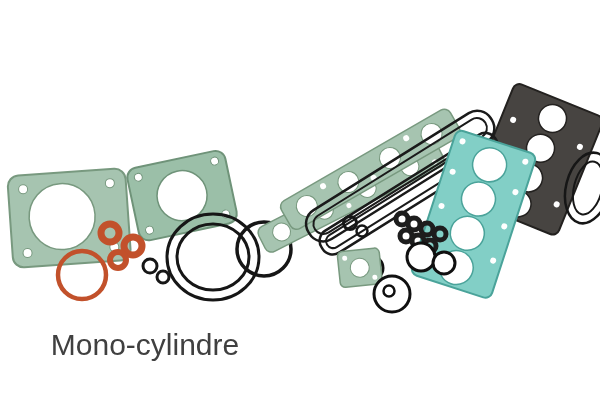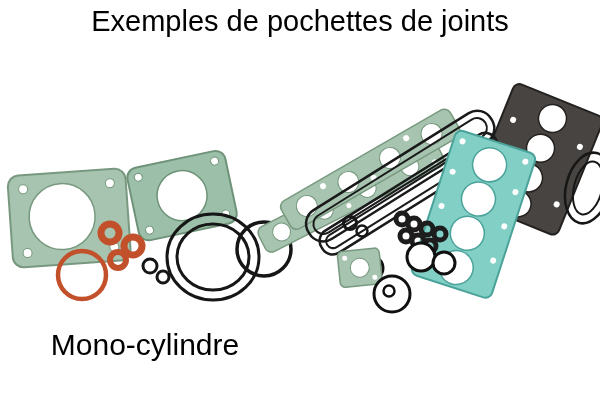--- a/index.html
+++ b/index.html
@@ -29,21 +29,21 @@
   .title .line { display: block; }
   .photo-svg {
     position: absolute;
     top: 0;
     left: 0;
     width: 600px;
     height: 408px;
   }
   .caption {
     position: absolute;
-    color: #000000;
+    color: #404040;
     font-size: 30px;
     text-align: center;
     white-space: nowrap;
   }
   .caption-left  { top: 328px; left: 20px;  width: 250px; }
   .caption-right { top: 332px; left: 300px; width: 275px; }
 </style>
 </head>
 <body>
 
@@ -190,18 +190,17 @@
 
       <g>
         <circle cx="392" cy="294" r="18" fill="#ffffff" stroke="#101010" stroke-width="3"></circle>
         <circle cx="389" cy="291" r="5.5" fill="none" stroke="#101010" stroke-width="2.5"></circle>
       </g>
 
     </g>
   </svg>
 
   <div class="title">
-    <span class="line">Exemples de pochettes de joints</span>
   </div>
 
   <div class="caption caption-left">Mono-cylindre</div>
 
 </div>
 
 </body></html>

